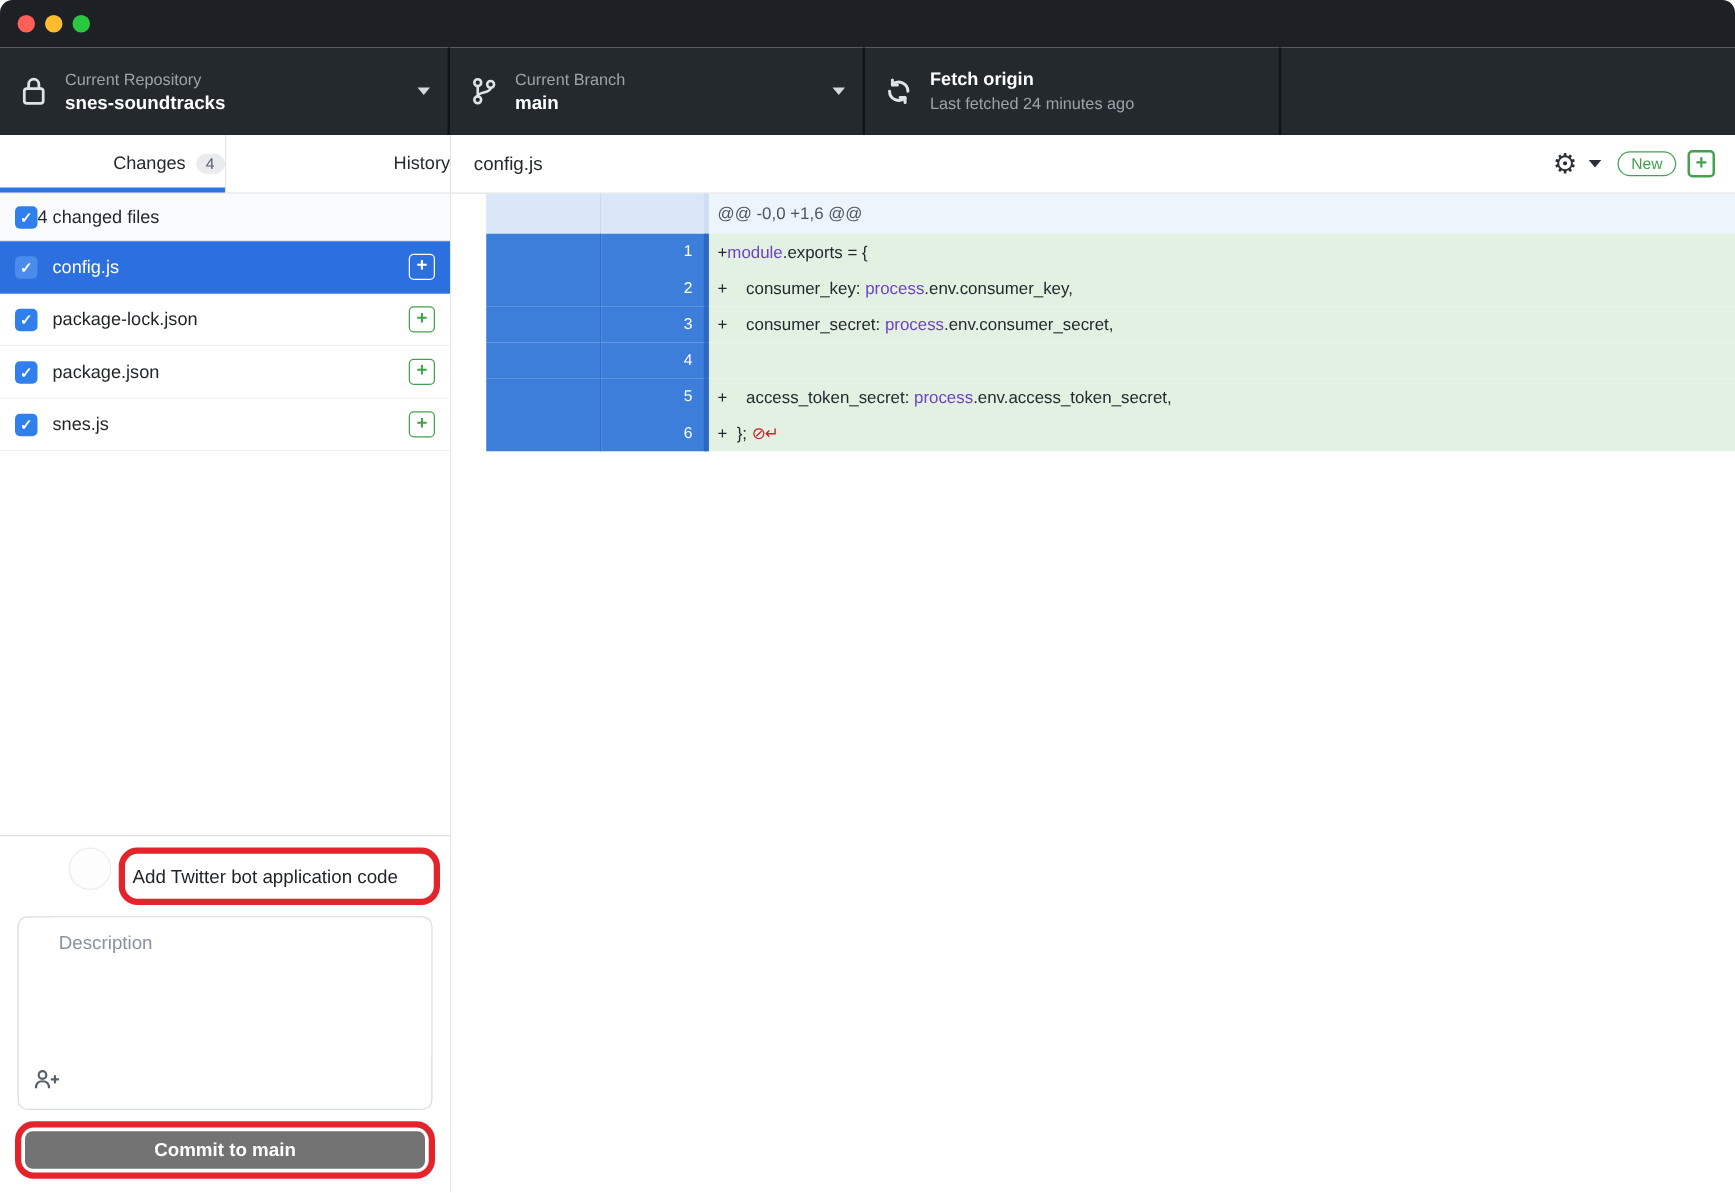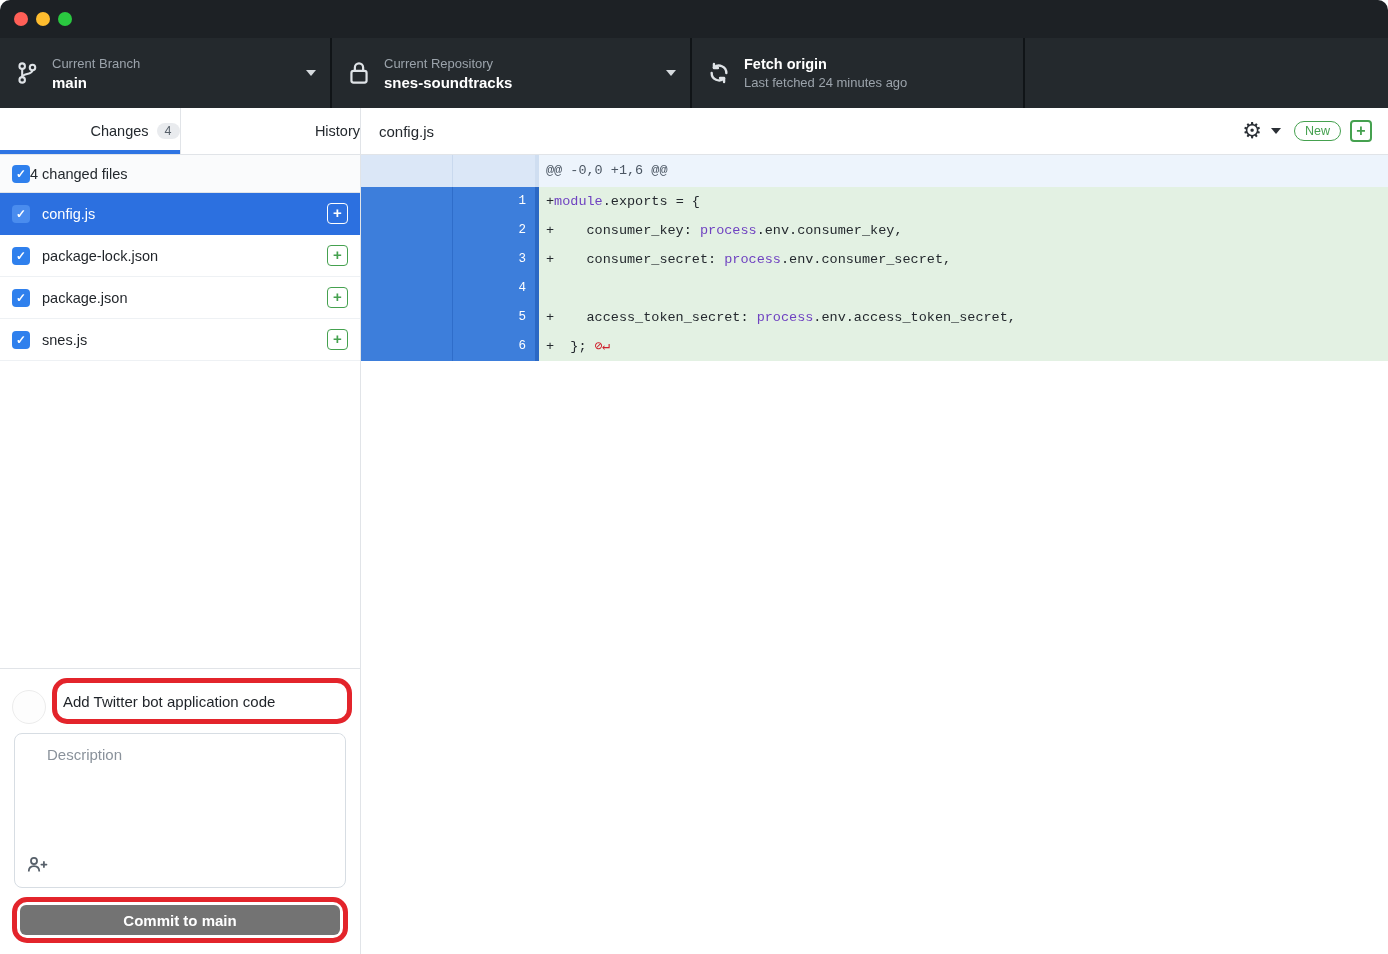--- a/index.html
+++ b/index.html
@@ -63,21 +63,21 @@
                  color:#45a14f; font-size:15px; font-weight:600; line-height:18px;
                  text-align:center; flex:none; }
   .file-row.selected { background:#2c70e0; border-bottom-color:#2c70e0; }
   .file-row.selected .file-name { color:#fff; font-weight:500; }
   .file-row.selected .checkbox { background:#4a8cee; }
   .file-row.selected .plus-square { border-color:#fff; color:#fff; }
 
   
   .commit-area { position:absolute; left:0; bottom:0; width:100%; height:286px;
                  background:#fff; border-top:1px solid #e1e4e8; }
-  .summary-row { display:flex; align-items:flex-end; padding:9px 8px 0 12px; }
+  .summary-row { display:flex; align-items:flex-start; padding:9px 8px 0 12px;margin-left:43px; }
   .avatar { width:34px; height:34px; border-radius:50%; background:#fdfdfd;
             border:1px solid #ececec; flex:none; }
   .red-annot { border:5px solid #e3242b; border-radius:15px; }
   .summary-annot { flex:1; margin-left:6px; height:46px; padding:2px 6px;
                    display:flex; align-items:center; background:#fff; }
   .summary-input { width:100%; font-size:15px; font-weight:500; color:#1f2328;
                    white-space:nowrap; }
   .desc-box { margin:9px 14px 0 14px; height:155px; border:1px solid #d7dde3;
               border-radius:8px; position:relative; background:#fff;padding-left:20px; }
   .desc-box textarea { width:100%; height:118px; border:none; outline:none; resize:none;
@@ -99,21 +99,21 @@
   .diff-actions { display:flex; align-items:center; gap:9px; }
   .gear { font-size:22px; color:#2b3036; line-height:1; cursor:pointer; }
   .caret-dark { width:0; height:0; border-left:5px solid transparent;
                 border-right:5px solid transparent; border-top:6px solid #2b3036;
                 cursor:pointer; }
   .new-badge { border:1.5px solid #45a14f; color:#45a14f; border-radius:12px;
                padding:2px 10px; font-size:12.5px; font-weight:500; margin-left:4px; }
   .plus-square.big { width:22px; height:22px; border-width:2px; line-height:18px;
                      font-size:16px; cursor:pointer; }
 
-  .hunk-row, .code-row { display:flex; font-family:Liberation Mono, monospace; }
+  .hunk-row, .code-row { display:flex; font-family:Liberation Sans, sans-serif;margin-left:28px; }
   .hunk-row { height:32px; background:#edf4fc; }
   .hunk-row .g { height:100%; }
   .g.old { width:92px; flex:none; }
   .g.new { width:86px; flex:none; text-align:right; }
   .hunk-row .g.old { background:#dbe7f7; border-right:1px solid #c9d9ee; }
   .hunk-row .g.new { background:#dbe7f7; border-right:4px solid #cfdef1; }
   .hunk-text { flex:1; font-size:13.5px; color:#4b5663; line-height:32px;
                padding-left:7px; white-space:pre; }
   .code-row { height:29px; background:#e3f1e3; }
   .code-row .g { font-size:12.5px; color:#ffffff; line-height:29px; }
@@ -129,51 +129,51 @@
 
 <div class="app">
 
   <div class="titlebar">
     <div class="traffic tl-close"></div>
     <div class="traffic tl-min"></div>
     <div class="traffic tl-zoom"></div>
   </div>
 
   <div class="toolbar">
+    <div class="tb-section tb-repo">
+      <span class="tb-icon">
+        <svg width="22" height="26" viewBox="0 0 16 18" fill="none">
+          <rect x="2.5" y="7.5" width="11" height="8.5" rx="1.5" stroke="#dfe3e7" stroke-width="1.6"></rect>
+          <path d="M5 7.5 V5 a3 3 0 0 1 6 0 V7.5" stroke="#dfe3e7" stroke-width="1.6" fill="none"></path>
+        </svg>
+      </span>
+      <div class="tb-text">
+        <div class="tb-label">Current Repository</div>
+        <div class="tb-value">snes-soundtracks</div>
+      </div>
+      <span class="caret-down"></span>
+    </div>
+
     <div class="tb-section tb-branch">
       <span class="tb-icon">
         <svg width="22" height="26" viewBox="0 0 16 18" fill="none">
           <circle cx="4.5" cy="4" r="2" stroke="#dfe3e7" stroke-width="1.5"></circle>
           <circle cx="4.5" cy="14" r="2" stroke="#dfe3e7" stroke-width="1.5"></circle>
           <circle cx="12" cy="5" r="2" stroke="#dfe3e7" stroke-width="1.5"></circle>
           <path d="M4.5 6 V12" stroke="#dfe3e7" stroke-width="1.5"></path>
           <path d="M12 7 c0 3.5 -7.5 2 -7.5 5" stroke="#dfe3e7" stroke-width="1.5" fill="none"></path>
         </svg>
       </span>
       <div class="tb-text">
         <div class="tb-label">Current Branch</div>
         <div class="tb-value">main</div>
       </div>
       <span class="caret-down"></span>
     </div>
 
-    <div class="tb-section tb-repo">
-      <span class="tb-icon">
-        <svg width="22" height="26" viewBox="0 0 16 18" fill="none">
-          <rect x="2.5" y="7.5" width="11" height="8.5" rx="1.5" stroke="#dfe3e7" stroke-width="1.6"></rect>
-          <path d="M5 7.5 V5 a3 3 0 0 1 6 0 V7.5" stroke="#dfe3e7" stroke-width="1.6" fill="none"></path>
-        </svg>
-      </span>
-      <div class="tb-text">
-        <div class="tb-label">Current Repository</div>
-        <div class="tb-value">snes-soundtracks</div>
-      </div>
-      <span class="caret-down"></span>
-    </div>
-
     <div class="tb-section tb-fetch">
       <span class="tb-icon">
         <svg width="24" height="24" viewBox="0 0 18 18" fill="none">
           <path d="M14.5 9 a5.5 5.5 0 0 0 -9.3 -4" stroke="#dfe3e7" stroke-width="1.8" stroke-linecap="round"></path>
           <path d="M5.2 2.2 v3 h3" stroke="#dfe3e7" stroke-width="1.8" stroke-linecap="round" stroke-linejoin="round" fill="none"></path>
           <path d="M3.5 9 a5.5 5.5 0 0 0 9.3 4" stroke="#dfe3e7" stroke-width="1.8" stroke-linecap="round"></path>
           <path d="M12.8 15.8 v-3 h-3" stroke="#dfe3e7" stroke-width="1.8" stroke-linecap="round" stroke-linejoin="round" fill="none"></path>
         </svg>
       </span>
       <div class="tb-text">

